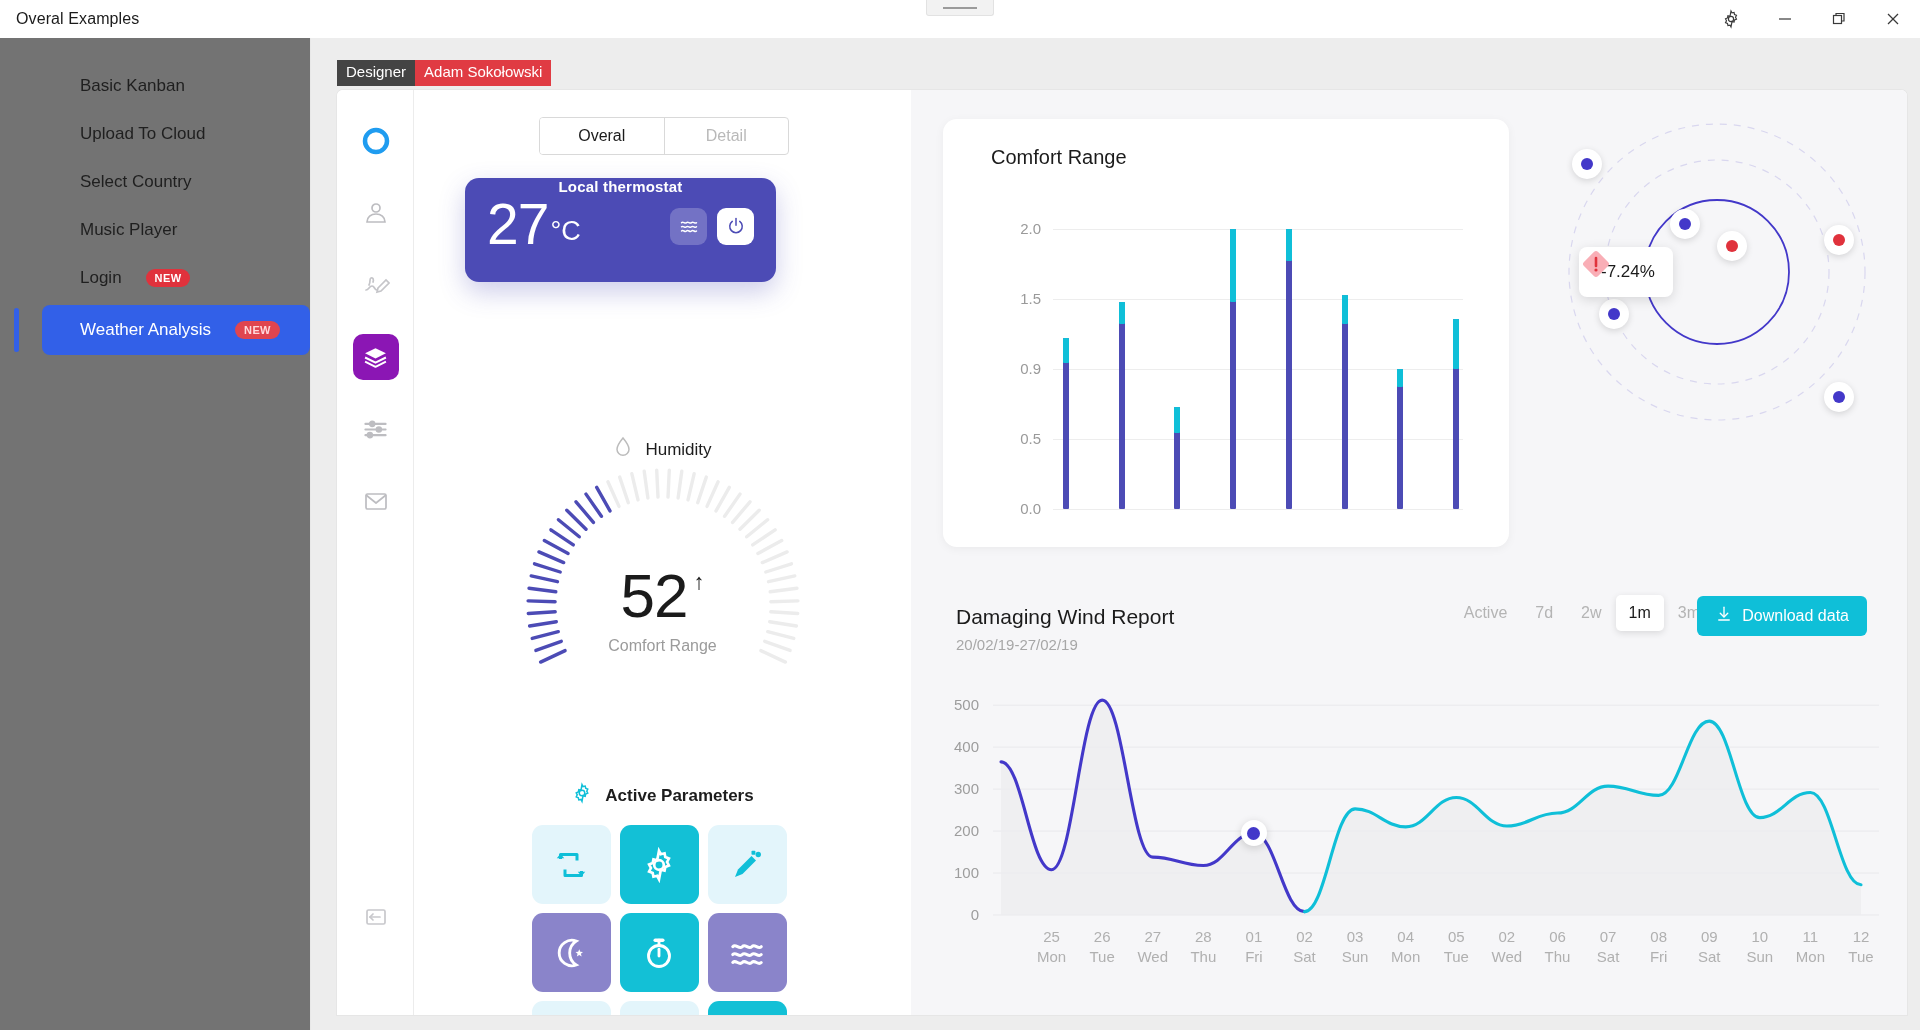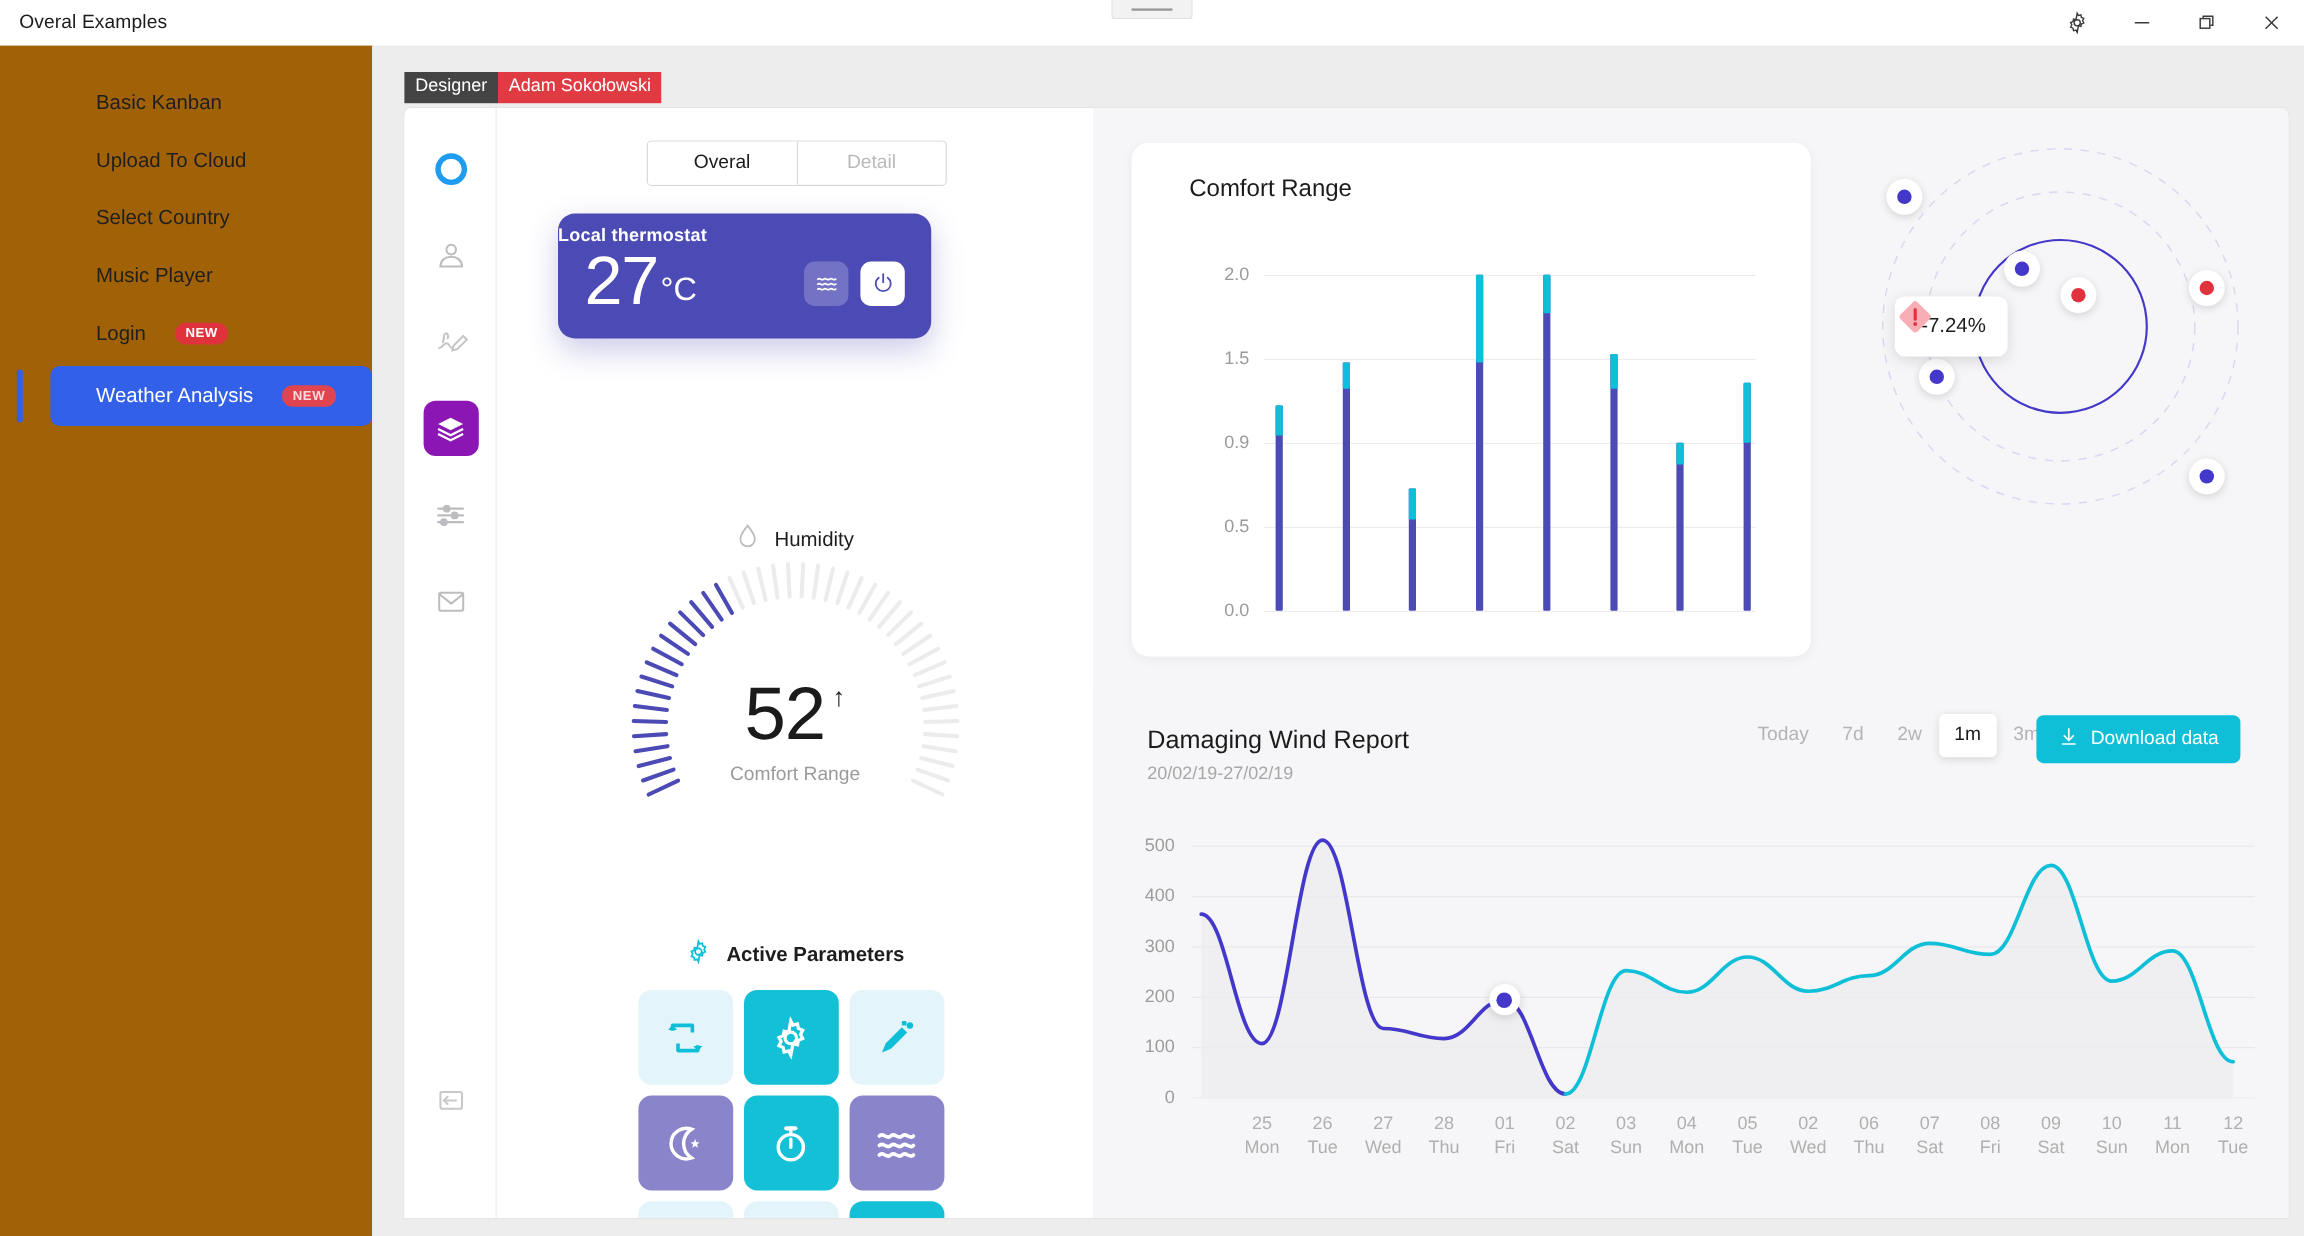--- a/index.html
+++ b/index.html
@@ -27,21 +27,21 @@
   .winbtn {
     width: 54px; height: 38px; display:flex; align-items:center; justify-content:center;
     color:#3a3a3a;
   }
 
   
   .body-area { position:absolute; top:38px; left:0; width:1920px; height:992px; background:#ffffff; }
 
   .sidebar {
     position:absolute; left:0; top:0; width:311px; height:992px;
-    background:#a16207; border-right:1px solid #e8e8e8;text-align:right;
+    background:#737373; border-right:1px solid #e8e8e8;text-align:right;
   }
   .nav-item {
     position:relative; height:48px; display:flex; align-items:center;
     padding-left:80px; font-size:17px; color:#1f1f1f;
   }
   .nav-item .badge-new {
     background:#e0323c; color:#fff; font-size:11px; font-weight:bold;
     border-radius:10px; padding:3px 9px 3px 9px; margin-left:24px; letter-spacing:.4px;
   }
   .nav-item.active {
@@ -97,21 +97,21 @@
     flex:1; display:flex; align-items:center; justify-content:center;
     font-size:16px; color:#b9b9b9;
   }
   .seg.on { color:#1b1b1b; border-right:1px solid #d9d9d9; background:#fff; }
 
   .thermo {
     position:absolute; left:51px; top:88px; width:311px; height:104px;
     background:#4c4bb5; border-radius:14px; box-shadow:0 10px 26px rgba(76,75,181,.28);
     color:#fff;
   }
-  .thermo .t-title { text-align:left; font-size:15px; font-weight:bold; margin-top:10px; letter-spacing:.2px; }
+  .thermo .t-title { text-align:center; font-size:15px; font-weight:bold; margin-top:0; letter-spacing:.2px; }
   .thermo .t-row { display:flex; align-items:center; padding:0 22px; margin-top:-2px; }
   .thermo .t-val { font-size:57px; font-weight:300; line-height:62px; letter-spacing:-1px; }
   .thermo .t-unit { font-size:27px; font-weight:300; margin-left:2px; margin-top:14px; }
   .thermo .t-btns { margin-left:auto; display:flex; gap:10px; margin-top:4px; }
   .tbtn { width:37px; height:37px; border-radius:9px; display:flex; align-items:center; justify-content:center; }
   .tbtn.ghost { background:rgba(255,255,255,.22); color:#fff; }
   .tbtn.solid { background:#fff; color:#4c4bb5; }
 
   .hum-head {
     position:absolute; left:0; top:345px; width:497px;
@@ -552,21 +552,21 @@
               </svg>
             </span>
             <span class="val">-7.24%</span>
           </div>
         </div>
 
         <div class="wind">
           <div class="wind-title">Damaging Wind Report</div>
           <div class="wind-sub">20/02/19-27/02/19</div>
           <div class="ranges">
-            <div class="range">Today</div>
+            <div class="range">Active</div>
             <div class="range">7d</div>
             <div class="range">2w</div>
             <div class="range on">1m</div>
             <div class="range">3m</div>
           </div>
           <div class="dl-btn">
             <span>
               <svg width="18" height="18" viewBox="0 0 24 24" fill="none" stroke="#fff" stroke-width="1.8" stroke-linecap="round">
                 <line x1="12" y1="3" x2="12" y2="15"></line>
                   <polyline points="7,11 12,16 17,11"></polyline>

